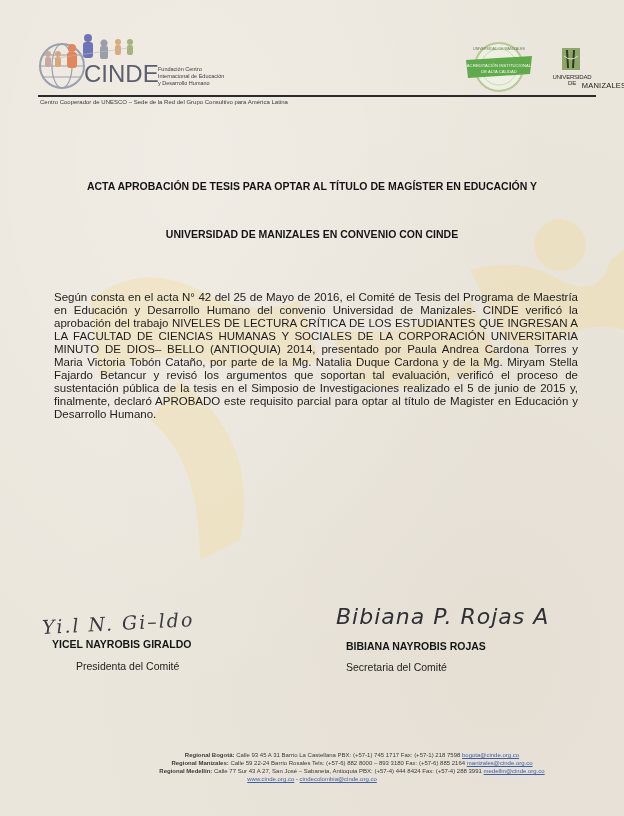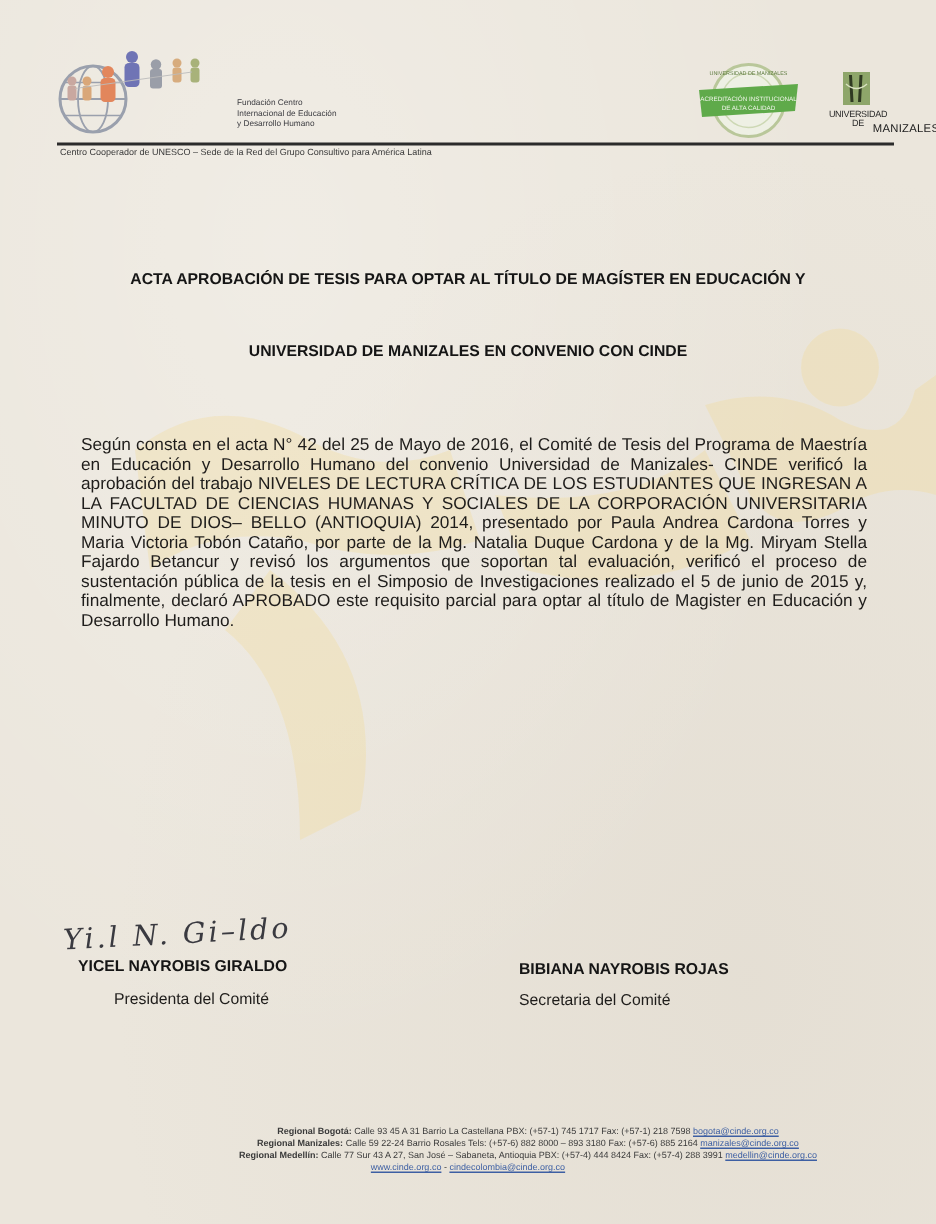--- a/index.html
+++ b/index.html
@@ -125,20 +125,21 @@
         <circle cx="66" cy="15" r="3.5" fill="#9a9ea8"></circle>
           <rect x="62" y="18" width="8" height="13" rx="2" fill="#9a9ea8"></rect>
         <circle cx="80" cy="14" r="3" fill="#d7ac7e"></circle>
           <rect x="77" y="17" width="6" height="10" rx="2" fill="#d7ac7e"></rect>
         <circle cx="92" cy="14" r="3" fill="#a8b27a"></circle>
           <rect x="89" y="17" width="6" height="10" rx="2" fill="#a8b27a"></rect>
         <line x1="12" y1="31" x2="90" y2="20" stroke="#bbb" stroke-width="0.6"></line>
       </g>
     </svg>
   </div>
+  <div class="cinde-word">CINDE</div>
   <div class="cinde-sub">
     <div>Fundación Centro</div>
     <div>Internacional de Educación</div>
     <div>y Desarrollo Humano</div>
   </div>
 
   <div class="seal">
     <svg width="70" height="58" viewBox="0 0 70 58">
       <circle cx="35" cy="29" r="24" fill="#eef0e4" stroke="#b9c79a" stroke-width="2"></circle>
       <circle cx="35" cy="29" r="18" fill="none" stroke="#cdd8b4" stroke-width="1"></circle>
@@ -166,20 +167,21 @@
 
   <div class="title l1">ACTA APROBACIÓN DE TESIS PARA OPTAR AL TÍTULO DE MAGÍSTER EN EDUCACIÓN Y</div>
   <div class="title l3">UNIVERSIDAD DE MANIZALES EN CONVENIO CON CINDE</div>
 
   <p class="body-para p1">Según consta en el acta N° 42 del 25 de Mayo de 2016, el Comité de Tesis del Programa de Maestría en Educación y Desarrollo Humano del convenio Universidad de Manizales- CINDE verificó la aprobación del trabajo NIVELES DE LECTURA CRÍTICA DE LOS ESTUDIANTES QUE INGRESAN A LA FACULTAD DE CIENCIAS HUMANAS Y SOCIALES DE LA CORPORACIÓN UNIVERSITARIA MINUTO DE DIOS– BELLO (ANTIOQUIA) 2014, presentado por Paula Andrea Cardona Torres y  Maria Victoria Tobón Cataño, por parte de la Mg. Natalia Duque Cardona y de la Mg. Miryam Stella Fajardo Betancur y revisó los argumentos que soportan tal evaluación, verificó el proceso de sustentación pública de la tesis en el Simposio de Investigaciones realizado el 5 de junio de 2015 y, finalmente, declaró APROBADO este requisito parcial para optar al título de Magister en Educación y Desarrollo Humano.</p>
 
   <div class="sig-script sig-left-script">Yi.l N. Gi–ldo</div>
   <div class="sig-name sig-left-name">YICEL NAYROBIS GIRALDO</div>
   <div class="sig-role sig-left-role">Presidenta del Comité</div>
 
+  <div class="sig-script sig-right-script">Bibiana P. Rojas A</div>
   <div class="sig-name sig-right-name">BIBIANA NAYROBIS ROJAS</div>
   <div class="sig-role sig-right-role">Secretaria del Comité</div>
 
   <div class="footer f1">
     <span class="lbl">Regional Bogotá:</span><span> Calle 93  45 A 31 Barrio La Castellana PBX: (+57-1) 745 1717 Fax: (+57-1) 218 7598 </span><span class="link">bogota@cinde.org.co</span>
   </div>
   <div class="footer f2">
     <span class="lbl">Regional Manizales:</span><span> Calle 59  22-24 Barrio Rosales Tels: (+57-6) 882 8000 – 893 3180 Fax: (+57-6) 885 2164 </span><span class="link">manizales@cinde.org.co</span>
   </div>
   <div class="footer f3">

